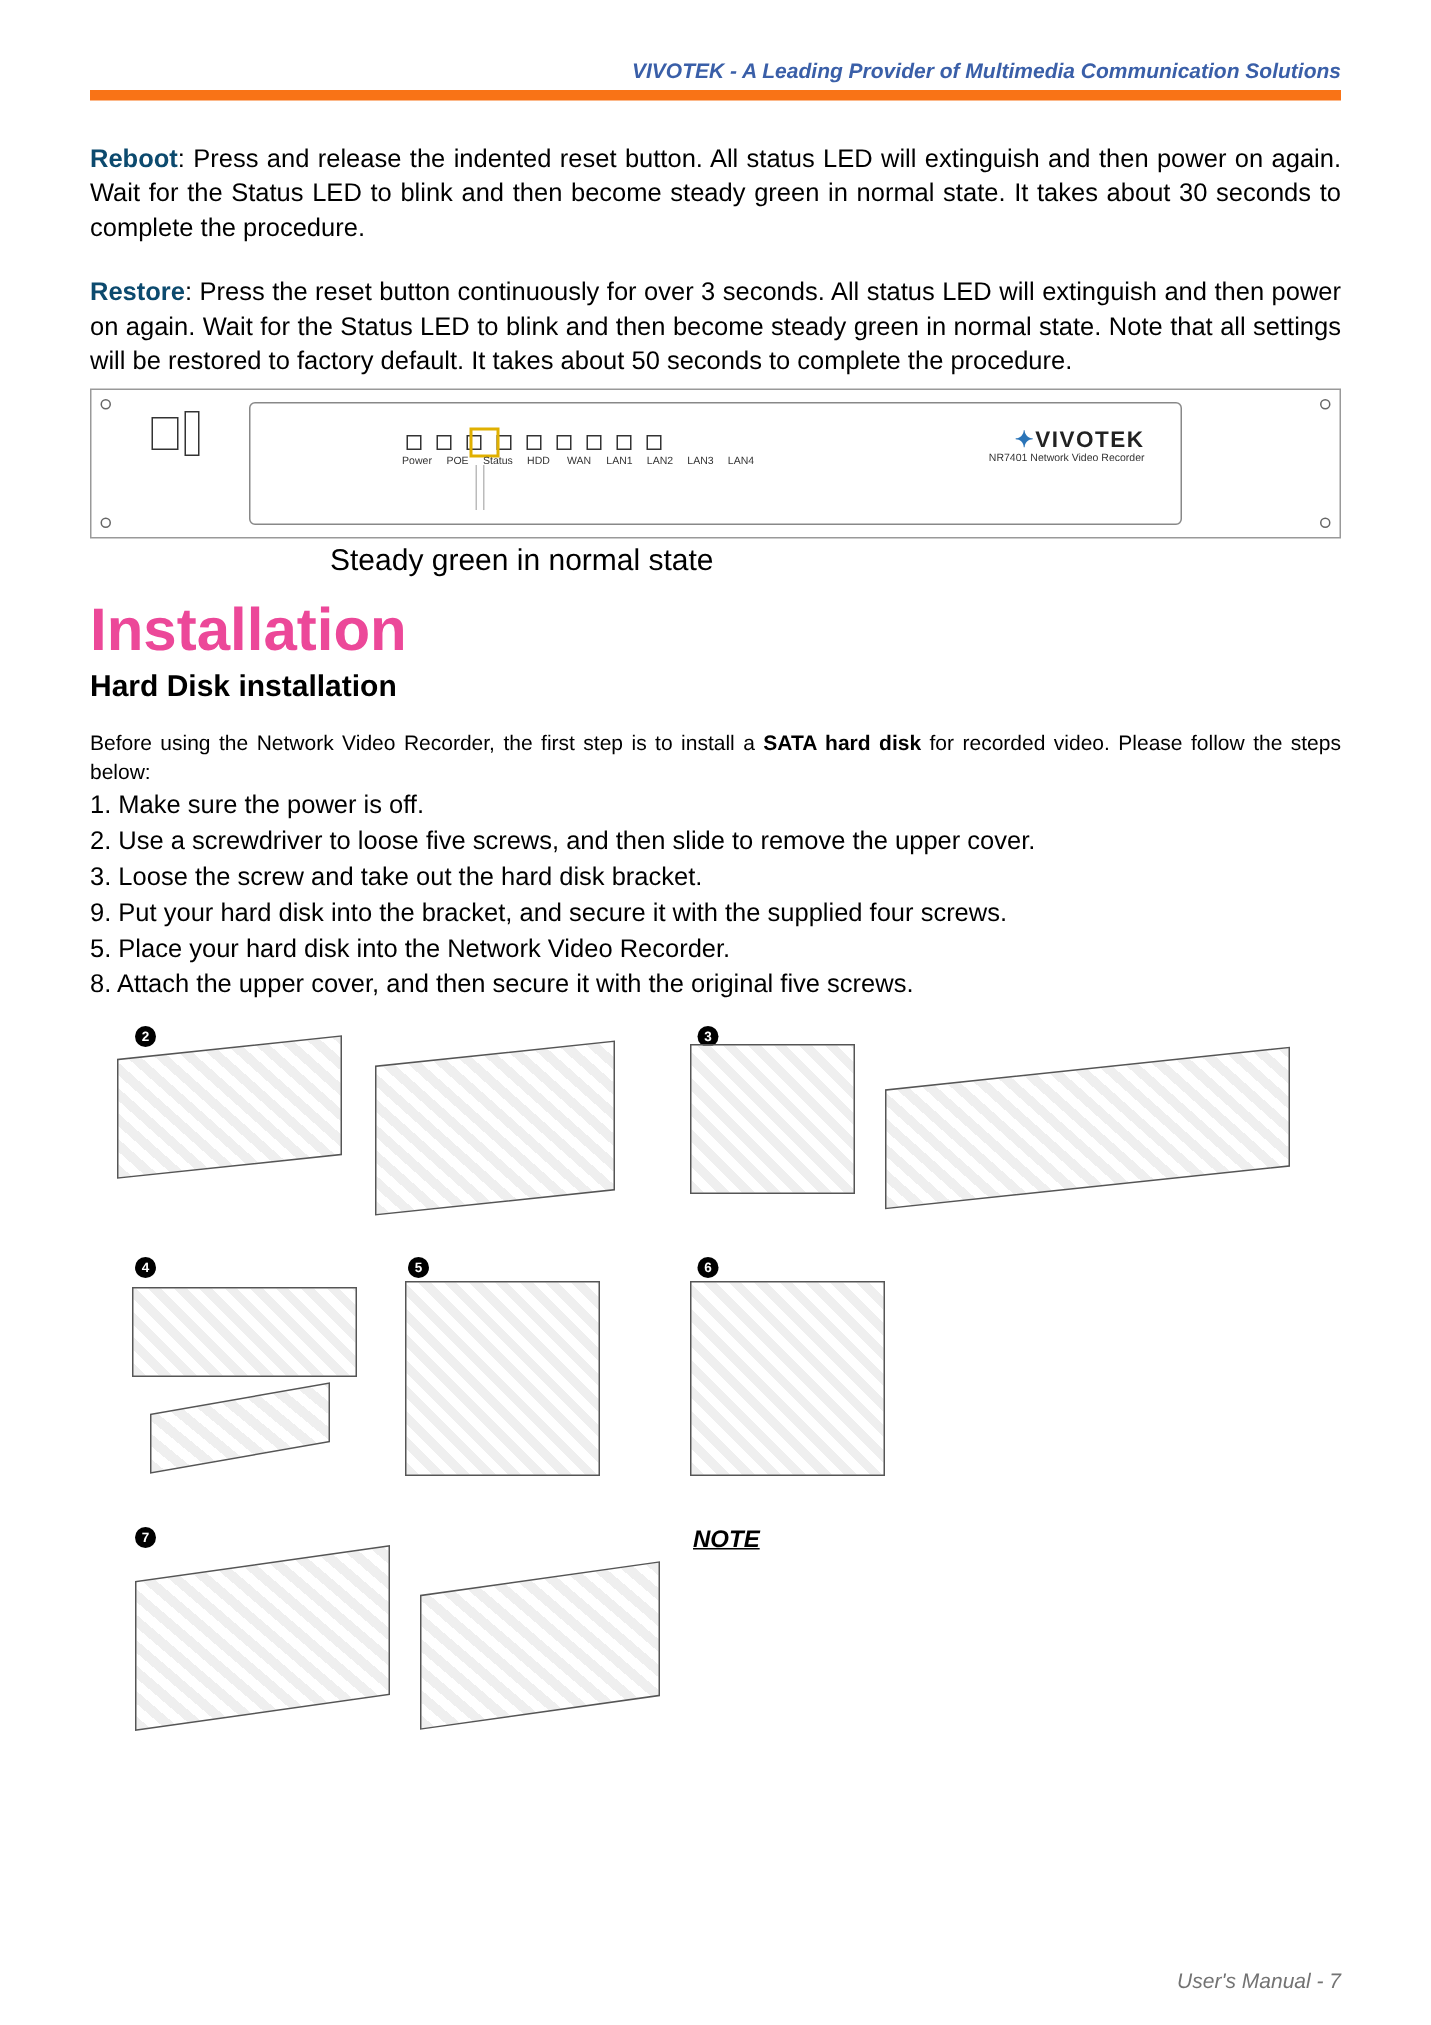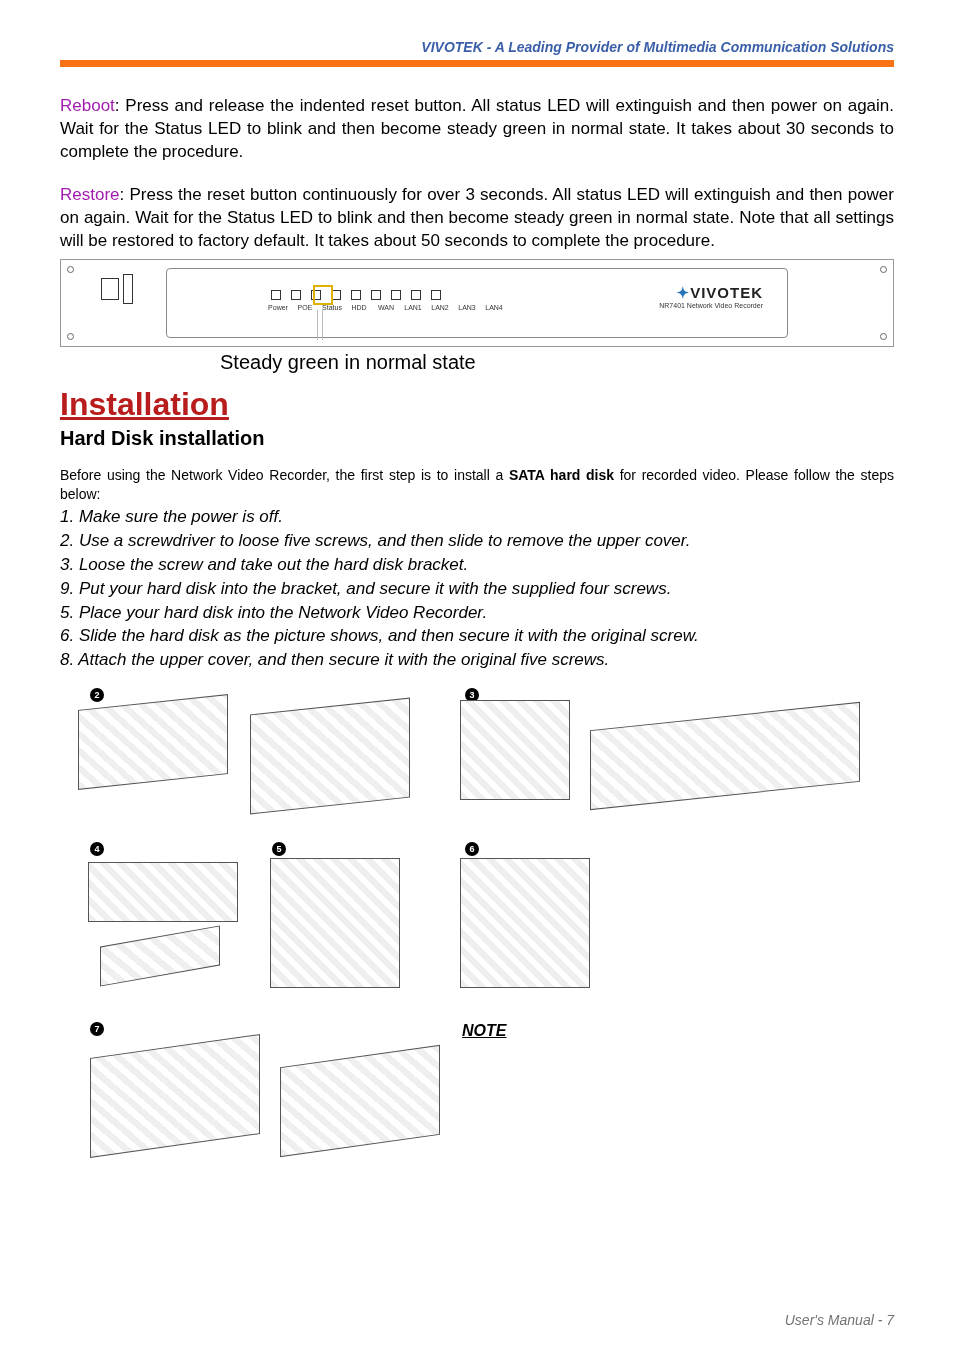--- a/index.html
+++ b/index.html
@@ -29,25 +29,25 @@
     font-weight: bold;
     font-size: 14px;
   }
   .body-text {
     font-size: 17px;
     line-height: 1.35;
     text-align: justify;
     color: #000;
   }
   .body-text + .body-text { margin-top: 20px; }
-  .kw-blue { color: #a21caf; }
+  .kw-blue { color: #0c4a6e; font-weight: bold; }
   .device-diagram {
     margin: 6px 0 4px 0;
     border: 1px solid #999;
-    height: 88px;
+    height: 100px;
     position: relative;
     background: #fff;
   }
   .device-diagram .screw { position:absolute; width:7px; height:7px; border:1px solid #666; border-radius:50%; }
   .device-diagram .port {
     position:absolute; top:18px; width:18px; height:22px; border:1px solid #333;
   }
   .device-diagram .port-block {
     position:absolute; left:105px; top:8px; right:105px; bottom:8px; border:1px solid #888;
     border-radius:4px;
@@ -74,42 +74,40 @@
   .device-diagram .brand .logo {
     font-weight:900; font-size:15px; letter-spacing:1px; color:#222;
   }
   .device-diagram .brand .logo-dot { color:#2a74b8; }
   .device-diagram .brand .sub { font-size:7px; color:#333; }
   .caption {
     font-size: 20px;
     margin: 4px 0 12px 160px;
   }
   h1.section-title {
-    color: #b91c1c;
-    font-size: 32px;
+    color: #ec4899;
+    font-size: 40px;
     font-weight: bold;
     margin-top: 6px;
-    text-decoration: underline;
   }
   h2.sub-title {
     color: #000000;
     font-size: 20px;
     font-weight: bold;
     margin: 4px 0 16px 0;
   }
   .intro-para {
     font-size: 14px;
     line-height: 1.35;
     text-align: justify;
   }
   .steps {
     font-size: 17px;
     line-height: 1.4;
     margin-top: 2px;
-    font-style: italic;
   }
   .steps p { margin:0; }
   .illustrations {
     margin-top: 14px;
     position: relative;
     height: 490px;
   }
   .ill {
     position: absolute;
     background:
@@ -204,21 +202,20 @@
   <p class="intro-para">
     <span>Before using the Network Video Recorder, the first step is to install a </span><b>SATA hard disk</b><span> for recorded video. Please follow the steps below:</span>
   </p>
 
   <div class="steps">
     <p>1. Make sure the power is off.</p>
     <p>2. Use a screwdriver to loose five screws, and then slide to remove the upper cover.</p>
     <p>3. Loose the screw and take out the hard disk bracket.</p>
     <p>9. Put your hard disk into the bracket, and secure it with the supplied four screws.</p>
     <p>5. Place your hard disk into the Network Video Recorder.</p>
-    <p>6. Slide the hard disk as the picture shows, and then secure it with the original screw.</p>
     <p>8. Attach the upper cover, and then secure it with the original five screws.</p>
   </div>
 
   <div class="illustrations">
 
     <div class="badge" style="left:30px; top:2px">2</div>
     <div class="ill" style="left:18px; top:16px; width:150px; height:80px; transform:skewY(-6deg)"></div>
     <div class="ill" style="left:190px; top:20px; width:160px; height:100px; transform:skewY(-6deg)"></div>
 
     <div class="badge" style="left:405px; top:2px">3</div>

